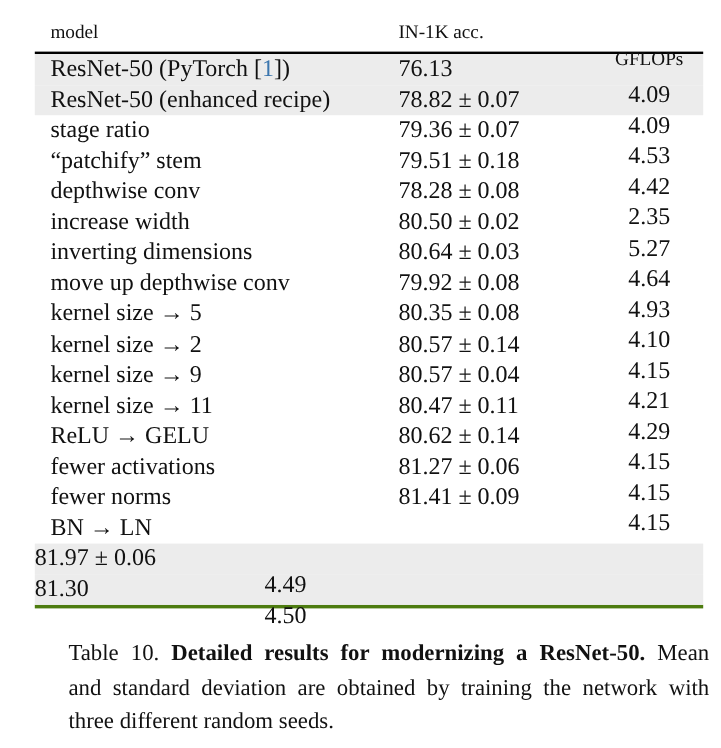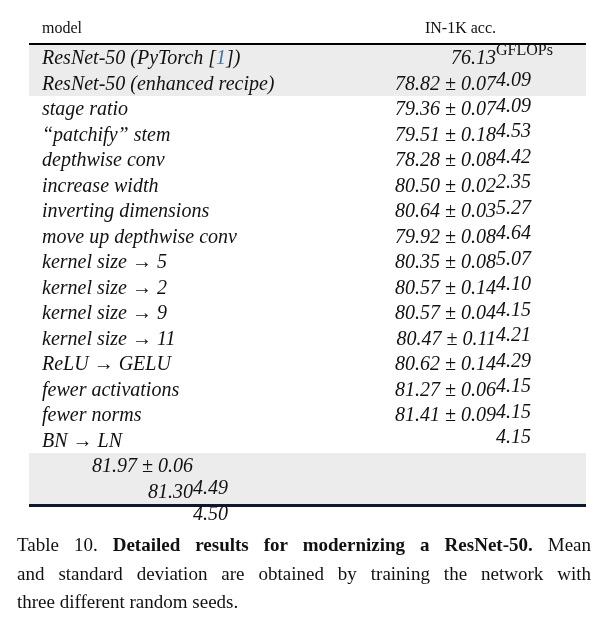--- a/index.html
+++ b/index.html
@@ -12,38 +12,38 @@
     overflow:hidden;
   }
   .paper-table {
     position:absolute; left:29px; top:12px; width:557px;
   }
   .thead {
     display:flex; align-items:center;
     height:31px; font-size:16px;
     border-bottom:2px solid #000000;
   }
-  .tbody { border-bottom:3px solid #0f172a;font-style:italic; }
+  .tbody { border-bottom:3px solid #4d7c0f; }
   .trow {
     display:flex; align-items:center;
     height:25.5px; font-size:20px;
   }
   .trow.shaded { background:#ececec; }
   .c-model {
     width:303px; box-sizing:border-box; padding-left:13px;
     text-align:left; white-space:nowrap; overflow:hidden;
   }
-  .c-acc   { width:164px; text-align:right; white-space:nowrap; }
-  .c-gflops{ width:90px;  text-align:left; white-space:nowrap;margin-top:44px; }
+  .c-acc   { width:164px; text-align:left; white-space:nowrap; }
+  .c-gflops{ width:90px;  text-align:center; white-space:nowrap;margin-top:44px; }
   .cite { color:#3b76ae; }
   .caption {
     position:absolute; left:17px; top:531px; width:574px;
     font-size:19px; line-height:28.5px;
   }
-  .cap-line { text-align:justify; }
+  .cap-line { text-align:justify;margin-left:40px; }
   .cap-line.just { text-align-last:justify; }
   .caption strong { font-weight:bold; }
 </style>
 </head>
 <body>
 
 <div class="paper-table">
   <div class="thead">
     <div class="c-model">model</div>
     <div class="c-acc">IN-1K acc.</div>
@@ -89,21 +89,21 @@
 
     <div class="trow">
       <div class="c-model">inverting dimensions</div>
       <div class="c-acc">80.64 ± 0.03</div>
       <div class="c-gflops">4.64</div>
     </div>
 
     <div class="trow">
       <div class="c-model">move up depthwise conv</div>
       <div class="c-acc">79.92 ± 0.08</div>
-      <div class="c-gflops">5.07</div>
+      <div class="c-gflops">4.93</div>
     </div>
 
     <div class="trow">
       <div class="c-model">kernel size → 5</div>
       <div class="c-acc">80.35 ± 0.08</div>
       <div class="c-gflops">4.10</div>
     </div>
 
     <div class="trow">
       <div class="c-model">kernel size → 2</div>

